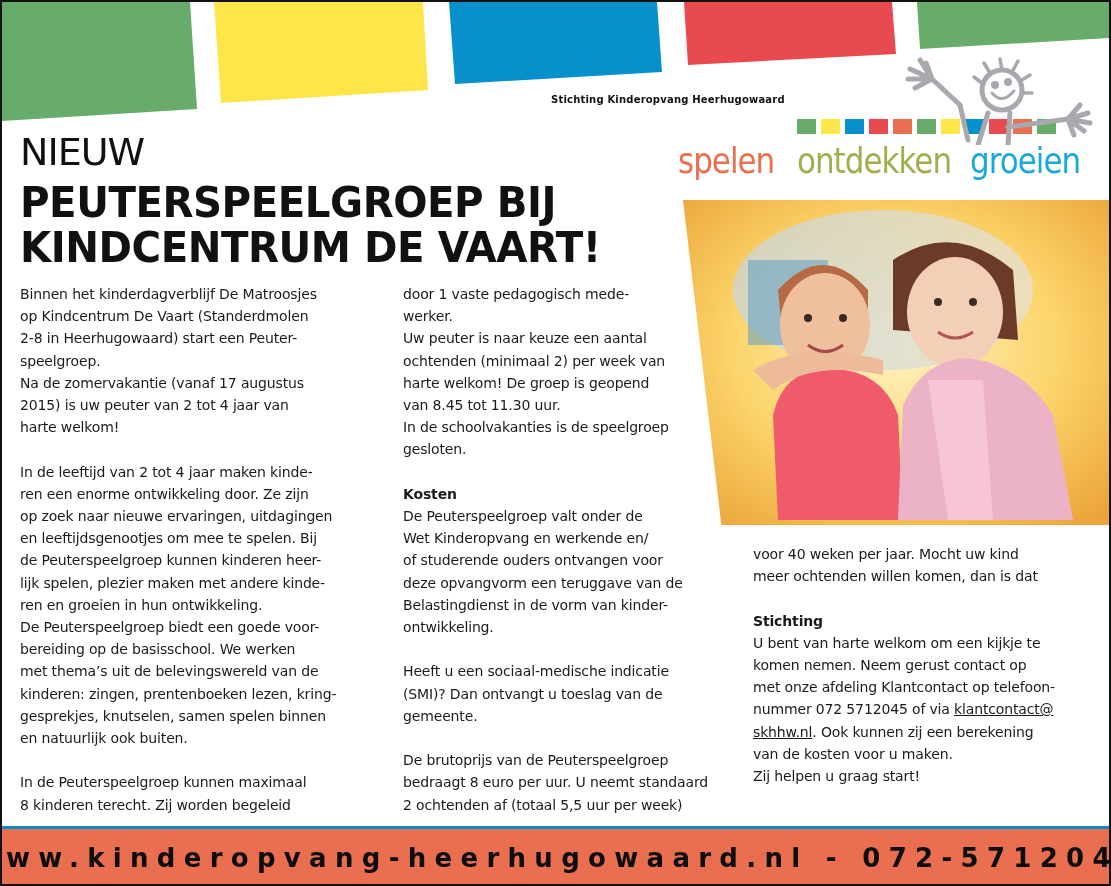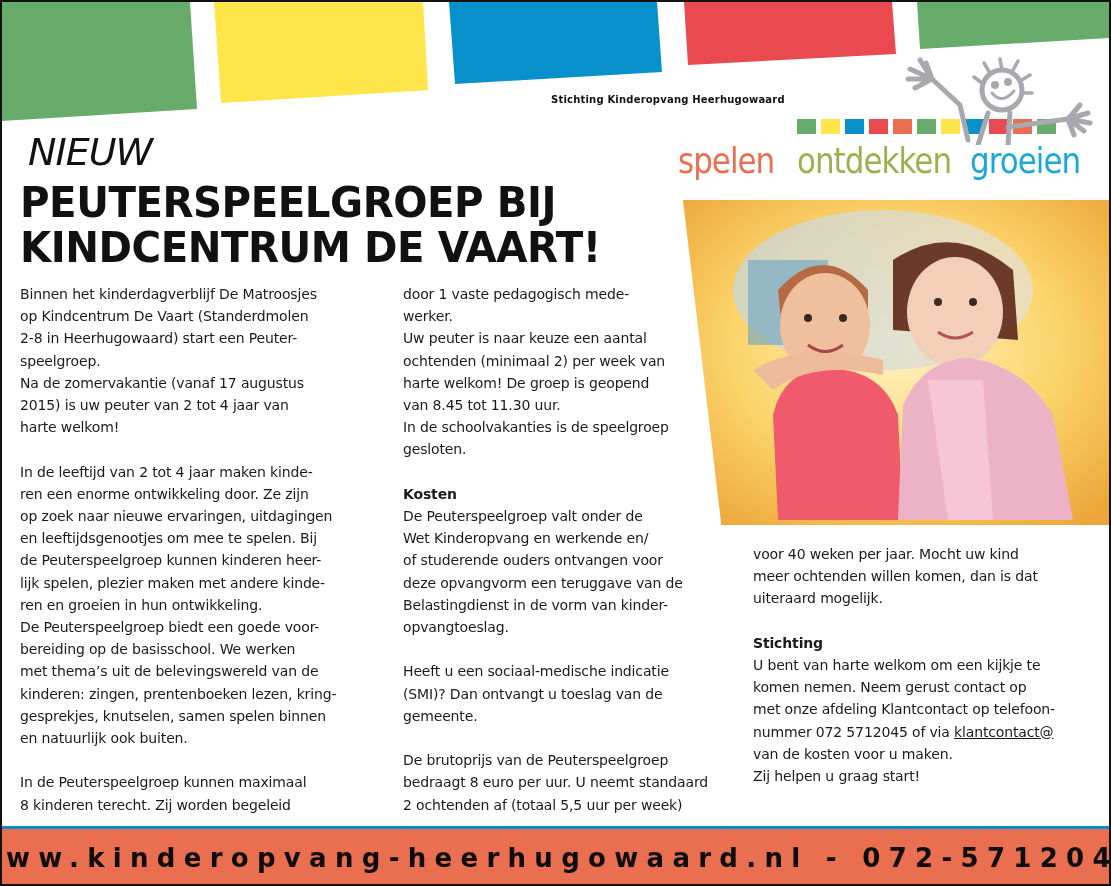--- a/index.html
+++ b/index.html
@@ -21,22 +21,22 @@
     .sketch { position: absolute; left: 890px; top: 55px; width: 221px; height: 90px; }
     .tagline {
       position: absolute; top: 140px; font-family: "DejaVu Sans", sans-serif; font-size: 31px;
       font-weight: normal; letter-spacing: -1px; transform: scaleY(1.15); transform-origin: top left;
       white-space: nowrap;
     }
     .tag-1 { left: 678px; }
     .tag-2 { left: 797px; }
     .tag-3 { left: 970px; }
     .kicker {
-      position: absolute; left: 28px; top: 130px; font-family: "DejaVu Sans", sans-serif;
-      font-style: italic; font-weight: normal; font-size: 38px; letter-spacing: -1px; color: #111;
+      position: absolute; left: 20px; top: 130px; font-family: "DejaVu Sans", sans-serif;
+      font-weight: normal; font-size: 38px; letter-spacing: -1px; color: #111;
     }
     .headline {
       position: absolute; left: 20px; top: 180px; font-family: "DejaVu Sans", sans-serif;
       font-weight: bold; font-size: 42px; line-height: 45px; letter-spacing: -0.5px; color: #111;
       white-space: nowrap; transform: scaleX(0.96); transform-origin: left top;
     }
     .photo {
       position: absolute; left: 683px; top: 200px; width: 426px; height: 325px; overflow: hidden;
       clip-path: polygon(0 0, 100% 0, 100% 100%, 9% 100%);
     }
@@ -189,41 +189,41 @@
   <p>van 8.45 tot 11.30 uur.</p>
   <p>In de schoolvakanties is de speelgroep</p>
   <p>gesloten.</p>
   <div class="gap"></div>
   <p class="sub">Kosten</p>
   <p>De Peuterspeelgroep valt onder de</p>
   <p>Wet Kinderopvang en werkende en/</p>
   <p>of studerende ouders ontvangen voor</p>
   <p>deze opvangvorm een teruggave van de</p>
   <p>Belastingdienst in de vorm van kinder-</p>
-  <p>opvangtoeslag.</p>
+  <p>ontwikkeling.</p>
   <div class="gap"></div>
   <p>Heeft u een sociaal-medische indicatie</p>
   <p>(SMI)? Dan ontvangt u toeslag van de</p>
   <p>gemeente.</p>
   <div class="gap"></div>
   <p>De brutoprijs van de Peuterspeelgroep</p>
   <p>bedraagt 8 euro per uur. U neemt standaard</p>
   <p>2 ochtenden af (totaal 5,5 uur per week)</p>
 </div>
 
 <div class="col col-3">
   <p>voor 40 weken per jaar. Mocht uw kind</p>
   <p>meer ochtenden willen komen, dan is dat</p>
-  <p>uiteraard mogelijk.</p>
   <div class="gap"></div>
   <p class="sub">Stichting</p>
   <p>U bent van harte welkom om een kijkje te</p>
   <p>komen nemen. Neem gerust contact op</p>
   <p>met onze afdeling Klantcontact op telefoon-</p>
   <p><span>nummer 072 5712045 of via </span><a class="link">klantcontact@</a></p>
+  <p><a class="link">skhhw.nl</a><span>. Ook kunnen zij een berekening</span></p>
   <p>van de kosten voor u maken.</p>
   <p>Zij helpen u graag start!</p>
 </div>
 
 <div class="footer-line"></div>
 <div class="footer">
   <div class="footer-text">www.kinderopvang-heerhugowaard.nl - 072-5712045</div>
 </div>
 
 </body></html>

